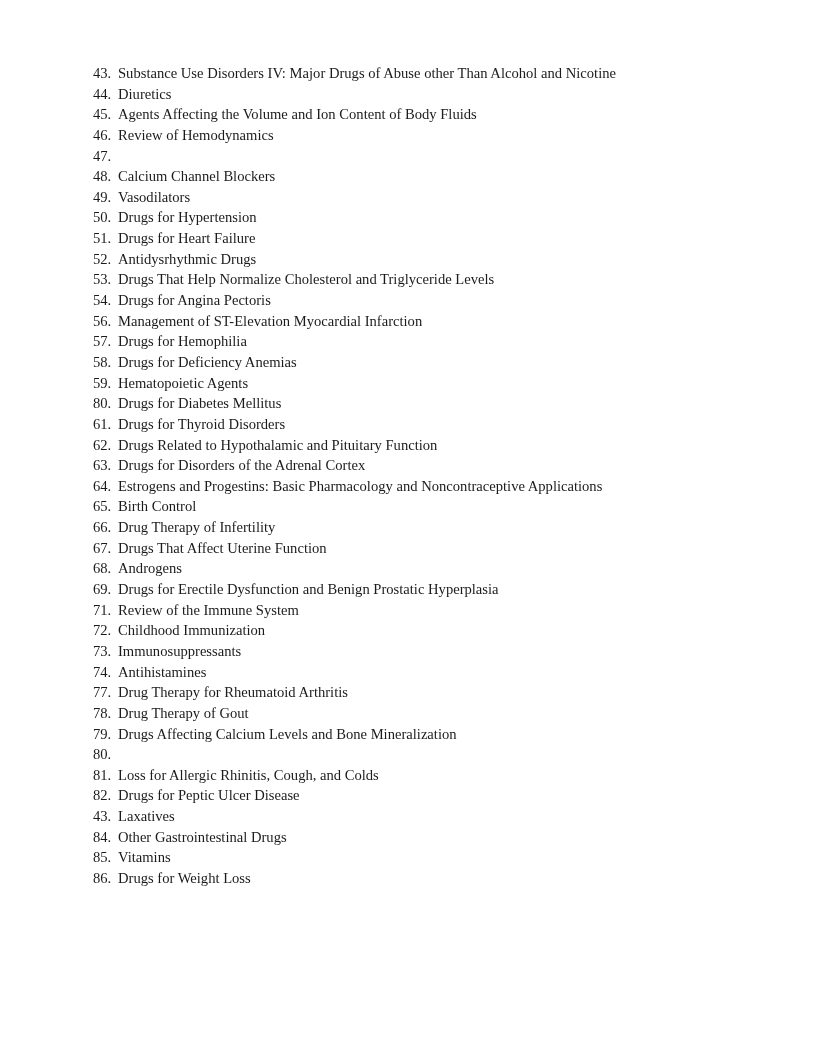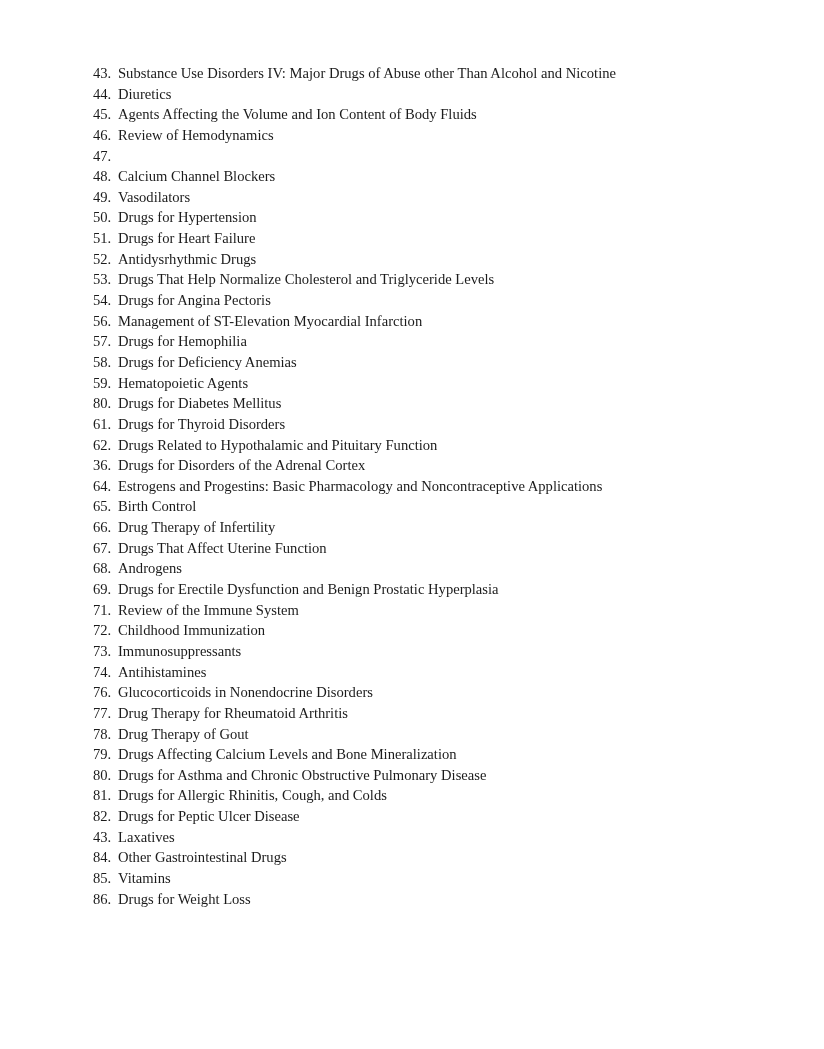--- a/index.html
+++ b/index.html
@@ -115,21 +115,21 @@
       </li>
       <li class="toc-row">
         <span class="toc-num">61.</span>
         <span class="toc-title">Drugs for Thyroid Disorders</span>
       </li>
       <li class="toc-row">
         <span class="toc-num">62.</span>
         <span class="toc-title">Drugs Related to Hypothalamic and Pituitary Function</span>
       </li>
       <li class="toc-row">
-        <span class="toc-num">36.</span>
+        <span class="toc-num">63.</span>
         <span class="toc-title">Drugs for Disorders of the Adrenal Cortex</span>
       </li>
       <li class="toc-row">
         <span class="toc-num">64.</span>
         <span class="toc-title">Estrogens and Progestins: Basic Pharmacology and Noncontraceptive Applications</span>
       </li>
       <li class="toc-row">
         <span class="toc-num">65.</span>
         <span class="toc-title">Birth Control</span>
       </li>
@@ -159,42 +159,37 @@
       </li>
       <li class="toc-row">
         <span class="toc-num">73.</span>
         <span class="toc-title">Immunosuppressants</span>
       </li>
       <li class="toc-row">
         <span class="toc-num">74.</span>
         <span class="toc-title">Antihistamines</span>
       </li>
       <li class="toc-row">
-        <span class="toc-num">76.</span>
-        <span class="toc-title">Glucocorticoids in Nonendocrine Disorders</span>
-      </li>
-      <li class="toc-row">
         <span class="toc-num">77.</span>
         <span class="toc-title">Drug Therapy for Rheumatoid Arthritis</span>
       </li>
       <li class="toc-row">
         <span class="toc-num">78.</span>
         <span class="toc-title">Drug Therapy of Gout</span>
       </li>
       <li class="toc-row">
         <span class="toc-num">79.</span>
         <span class="toc-title">Drugs Affecting Calcium Levels and Bone Mineralization</span>
       </li>
       <li class="toc-row">
         <span class="toc-num">80.</span>
-        <span class="toc-title">Drugs for Asthma and Chronic Obstructive Pulmonary Disease</span>
       </li>
       <li class="toc-row">
         <span class="toc-num">81.</span>
-        <span class="toc-title">Drugs for Allergic Rhinitis, Cough, and Colds</span>
+        <span class="toc-title">Loss for Allergic Rhinitis, Cough, and Colds</span>
       </li>
       <li class="toc-row">
         <span class="toc-num">82.</span>
         <span class="toc-title">Drugs for Peptic Ulcer Disease</span>
       </li>
       <li class="toc-row">
         <span class="toc-num">43.</span>
         <span class="toc-title">Laxatives</span>
       </li>
       <li class="toc-row">

